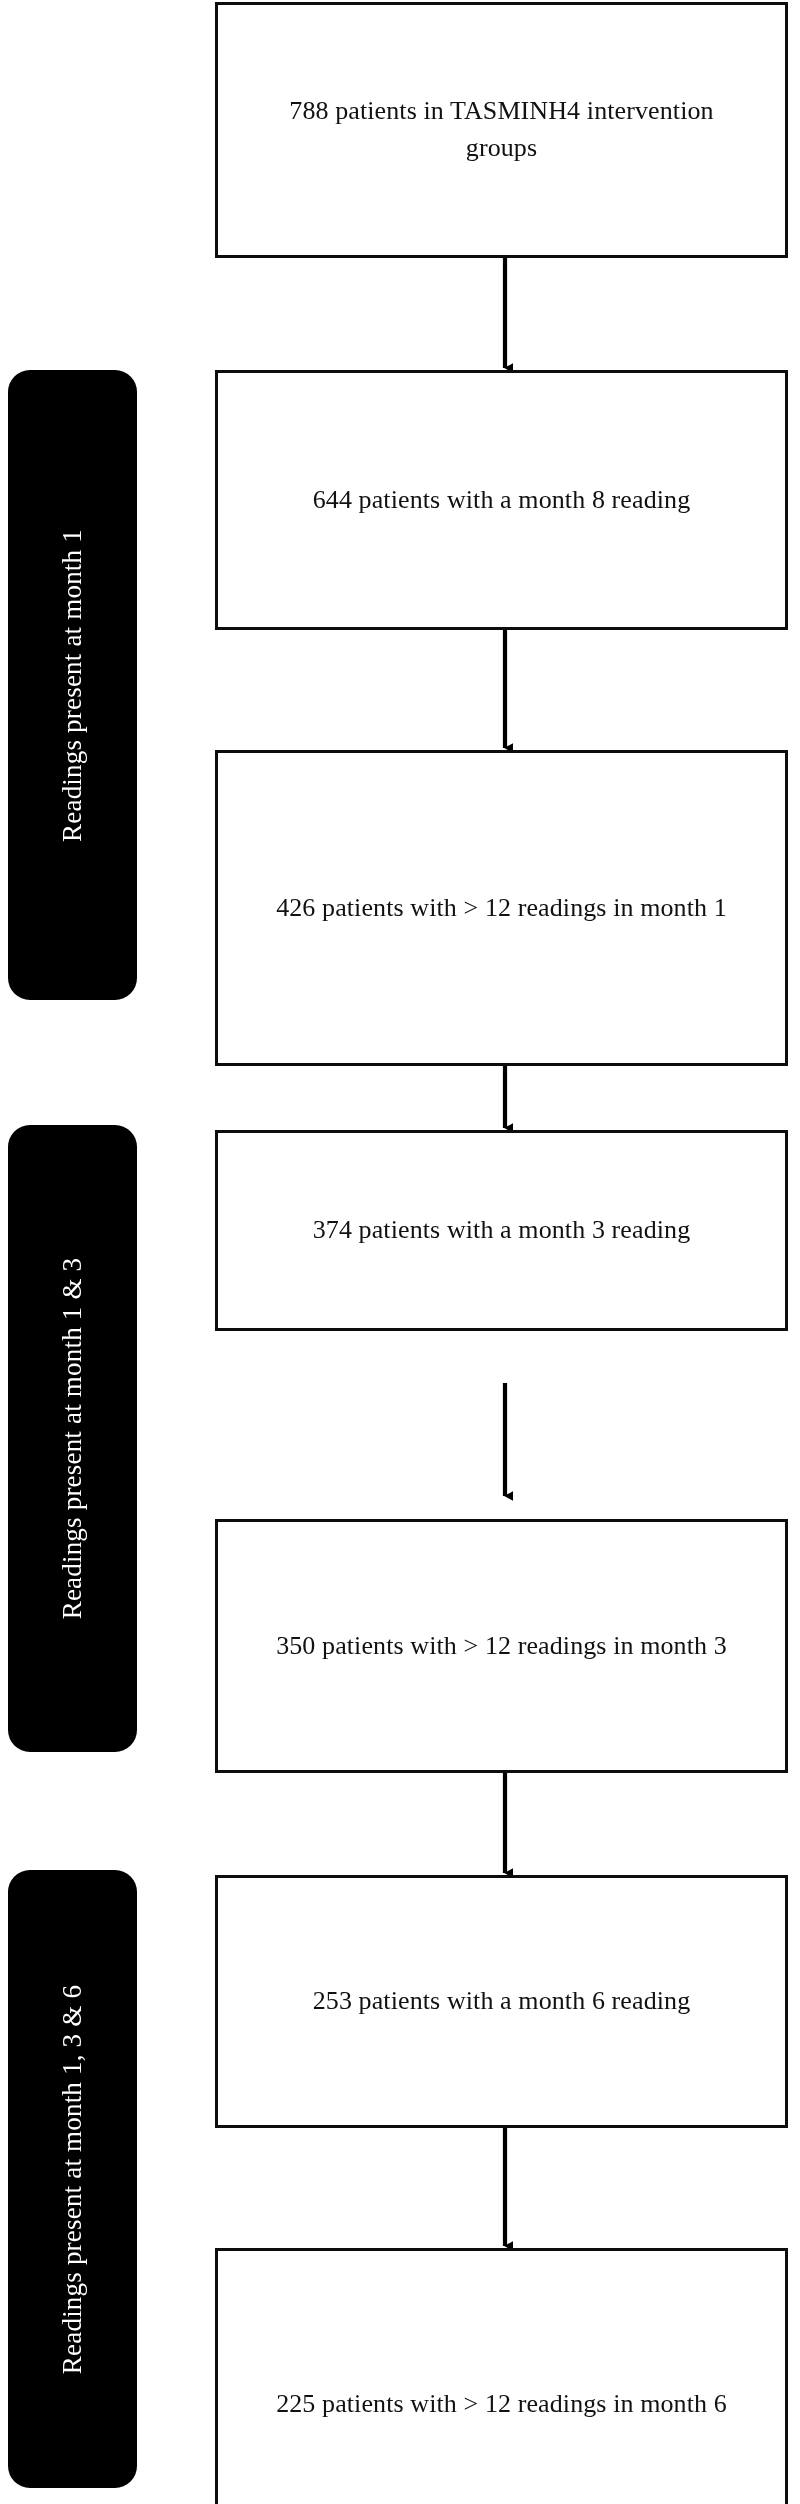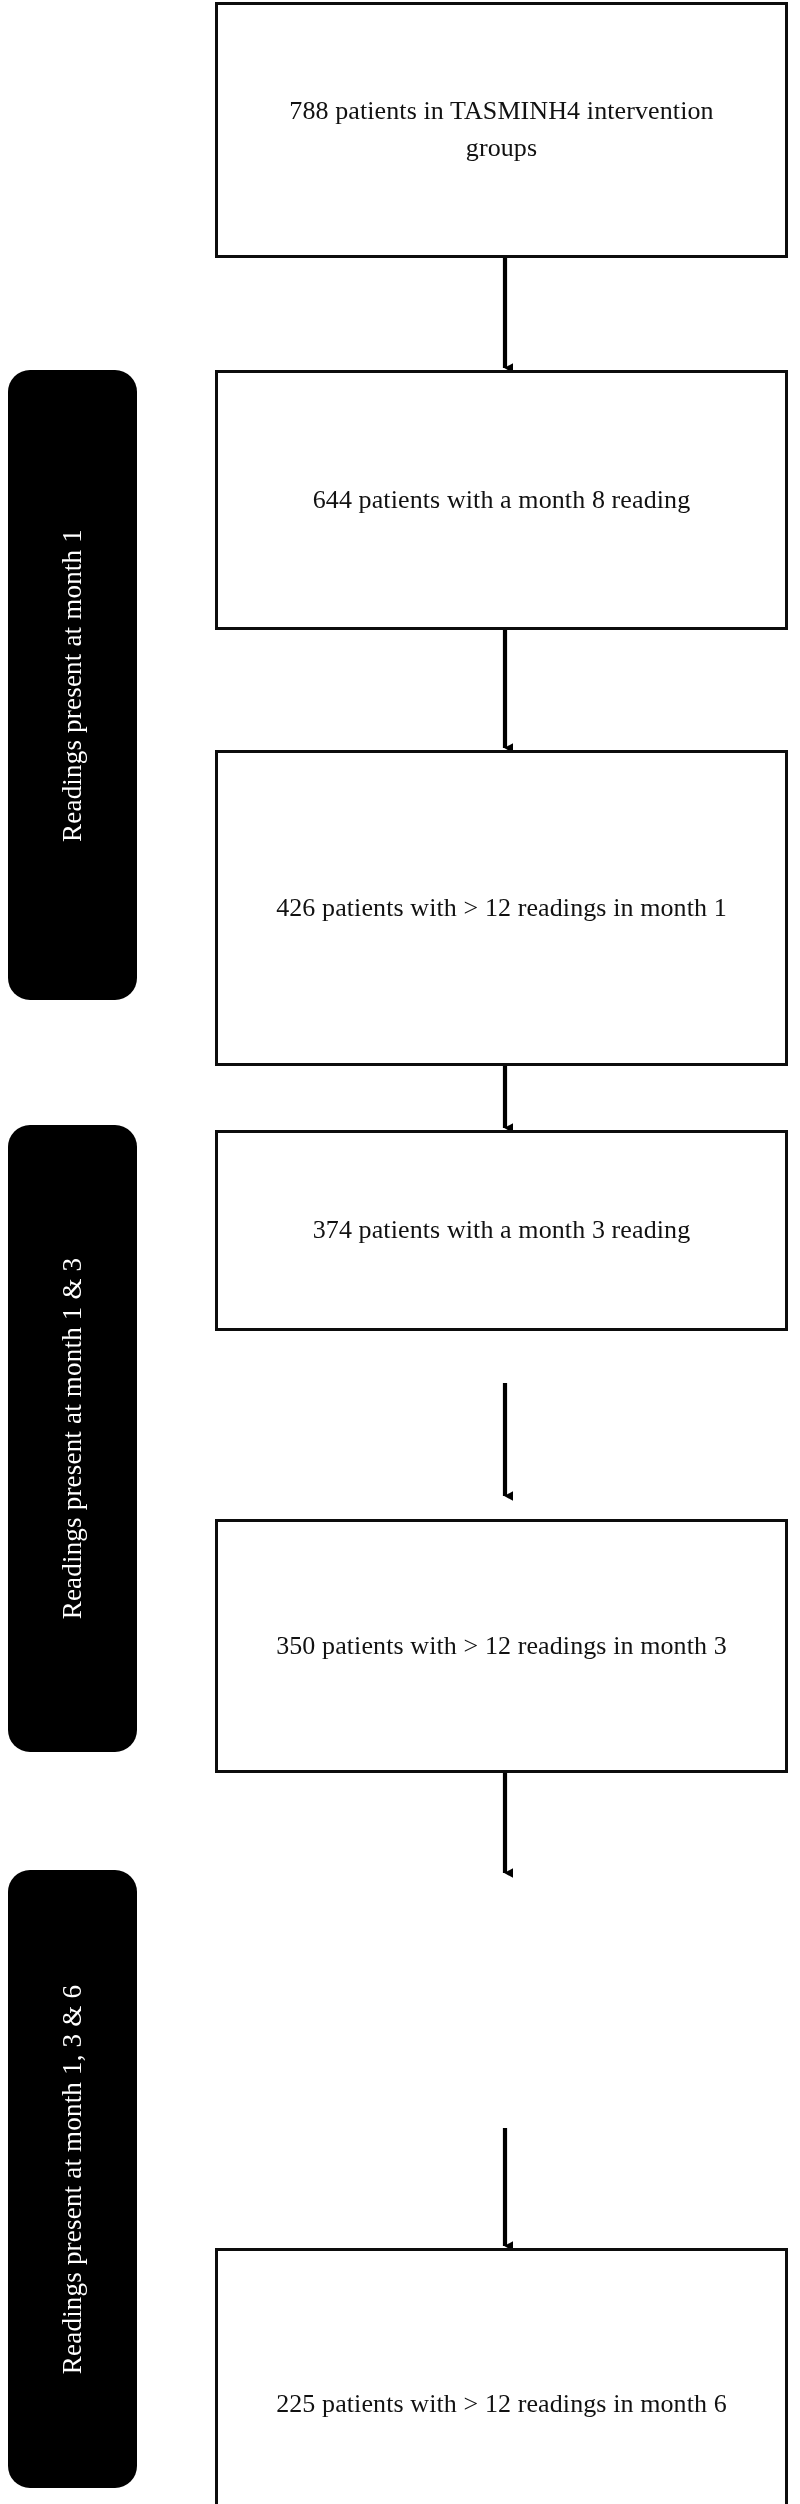--- a/index.html
+++ b/index.html
@@ -111,18 +111,21 @@
   </div>
 
   <div class="flow-box" style="top:1130px; height:201px;">
     <span class="flow-box-text">374 patients with a month 3 reading</span>
   </div>
 
   <div class="flow-box" style="top:1498px; height:254px;margin-top:21px;">
     <span class="flow-box-text">350 patients with &gt; 12 readings in month 3</span>
   </div>
 
+  <div class="flow-box" style="top:1875px; height:253px;">
+    <span class="flow-box-text">253 patients with a month 6 reading</span>
+  </div>
 
   <div class="flow-box" style="top:2248px; height:312px;">
     <span class="flow-box-text">225 patients with &gt; 12 readings in month 6</span>
   </div>
 
 </div>
 
 </body></html>

